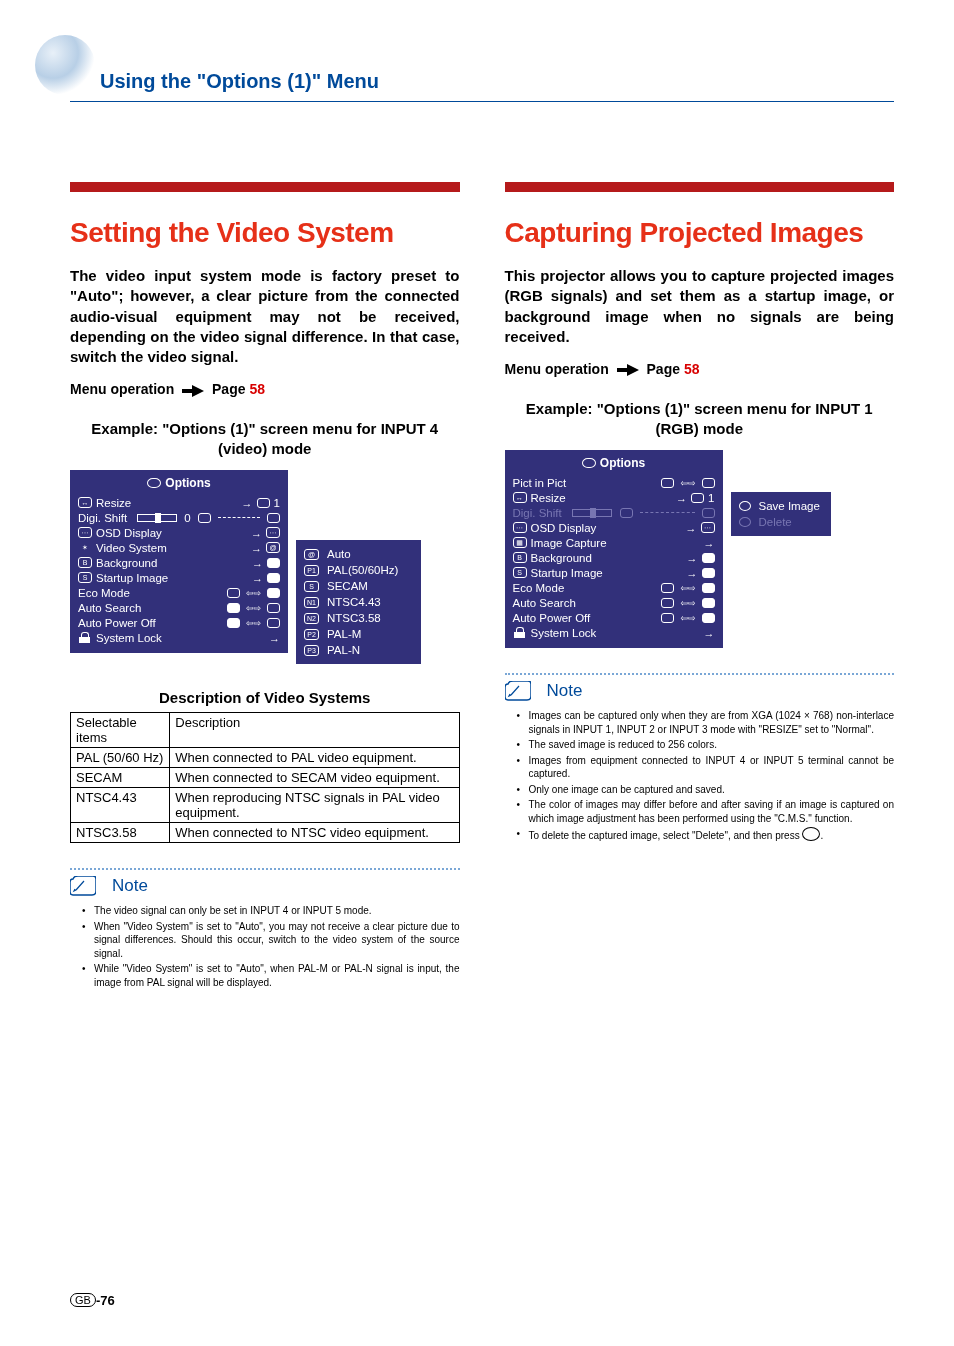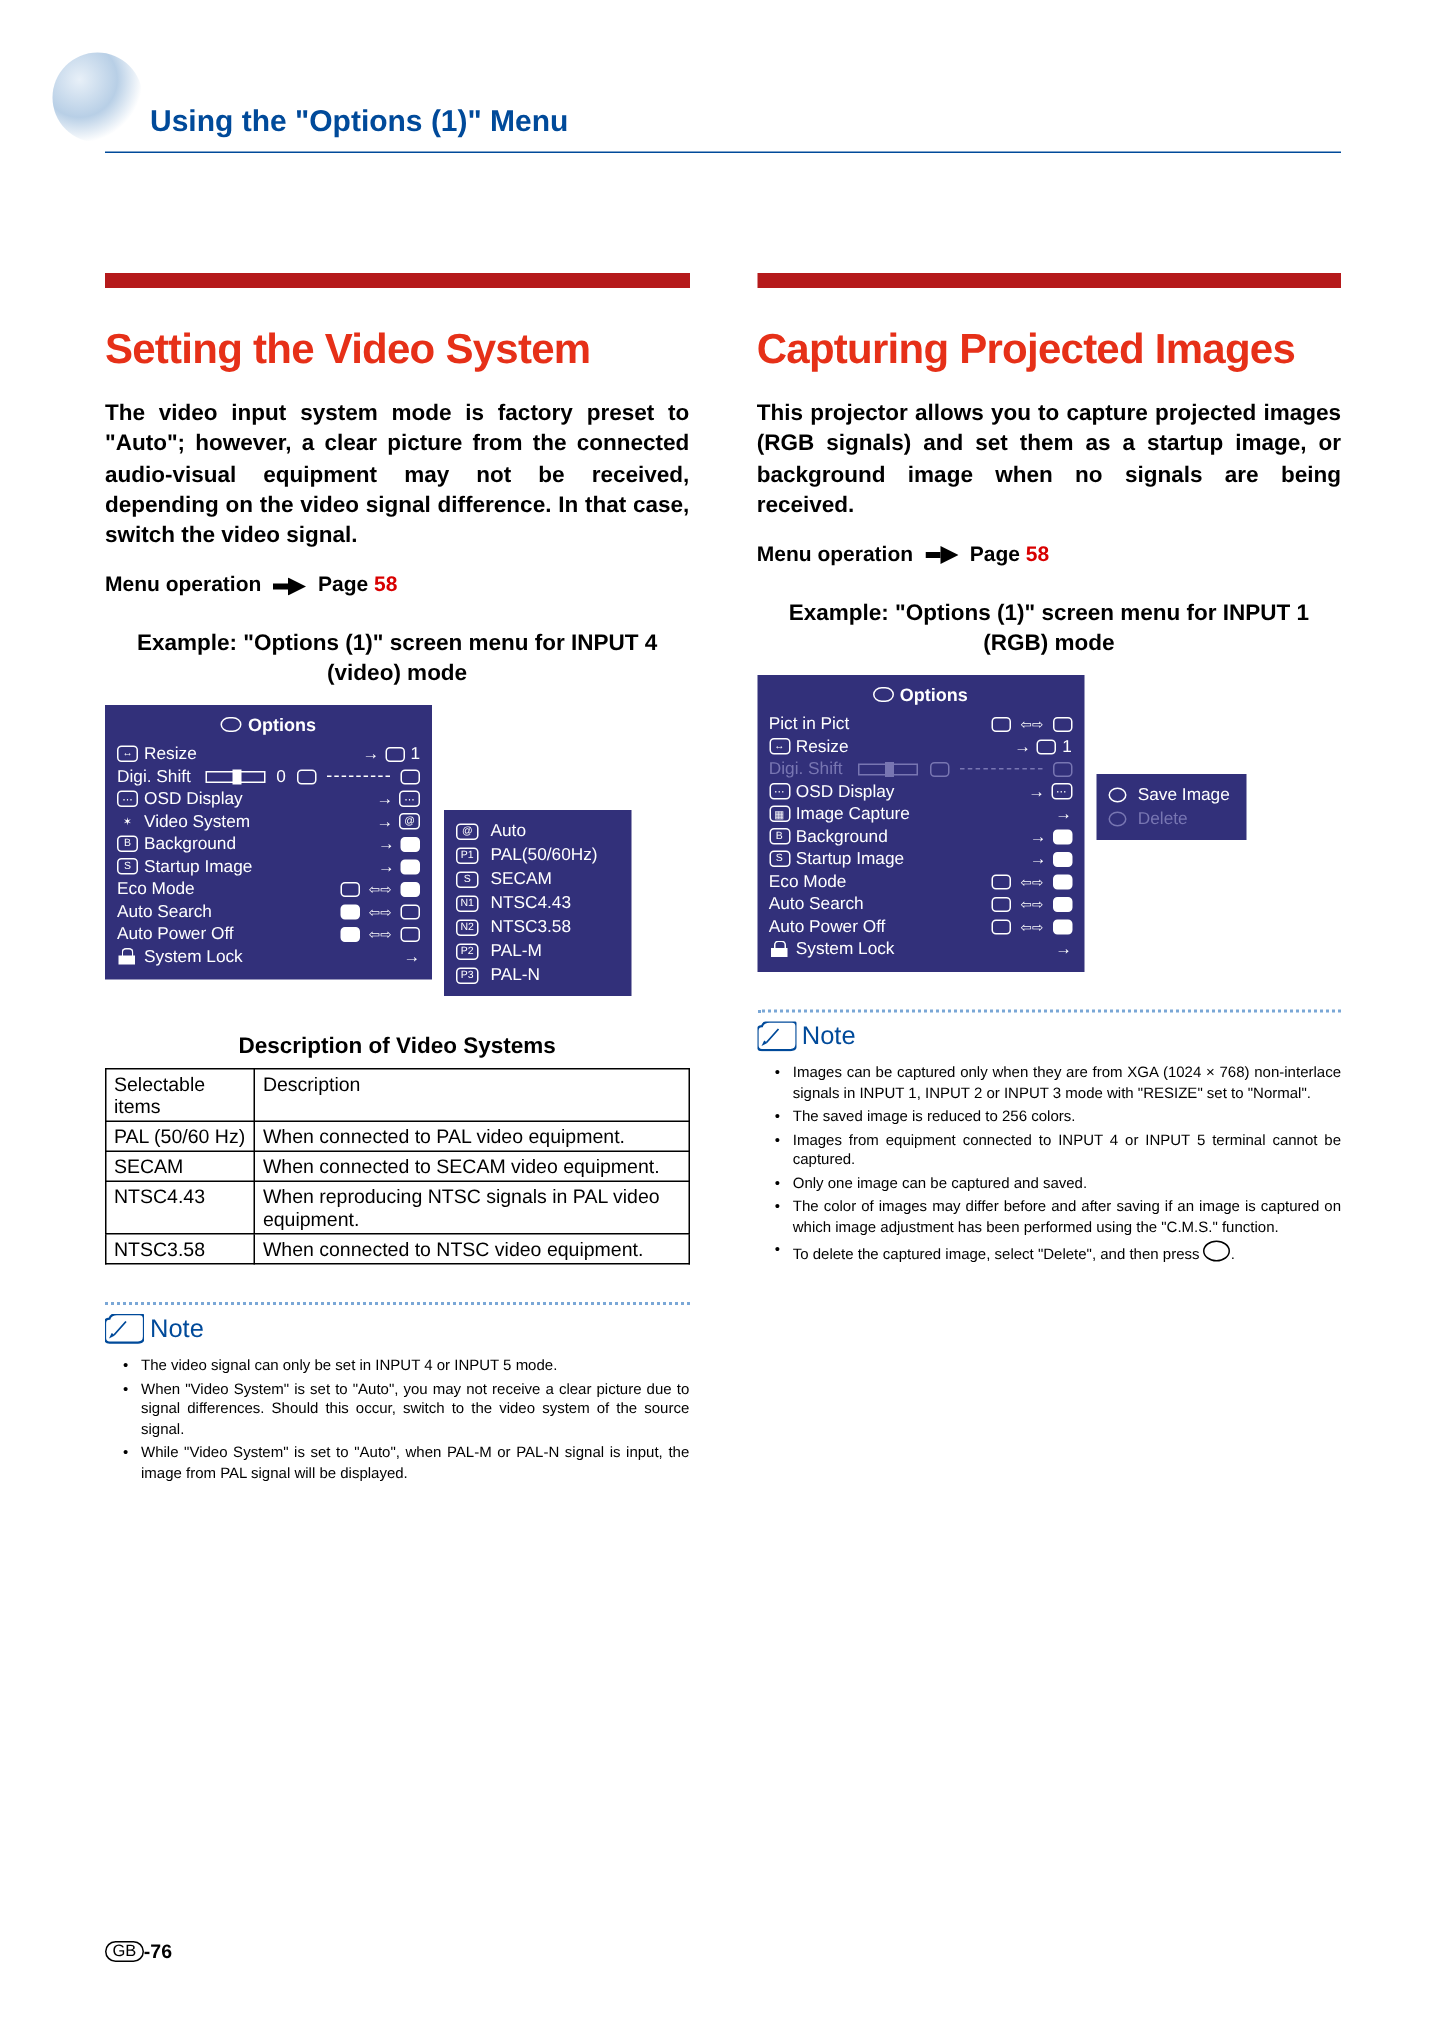--- a/index.html
+++ b/index.html
@@ -170,21 +170,21 @@
     font-size:7px;
     align-items:center;
     justify-content:center;
     margin-right:4px;
     flex: 0 0 auto;
   }
   .sub-panel.right {
     margin-top: 70px;
   }
   .sub-panel.small {
-    margin-top: 66px;
+    margin-top: 42px;
     min-width: 100px;
   }
   .sub-panel .dim { color: #7876b2; }
   .sub-panel .save-ic {
     display:inline-block;
     width:12px;height:10px;
     border:1px solid #fff;
     border-radius:50%;
     margin-right:4px;
     flex:0 0 auto;
@@ -211,21 +211,21 @@
     text-align: left;
   }
   .dotted-rule {
     border: none;
     border-top: 2px dotted #7aa7d6;
     margin: 25px 0 6px 0;
   }
   .note-head {
     display: flex;
     align-items: center;
-    gap: 4px;
+    gap: 16px;
     margin-bottom: 8px;
     text-align: right;
   }
   .note-icon {
     width: 26px;
     height: 20px;
   }
   .note-label {
     color: #004a9a;
     font-size: 17px;

